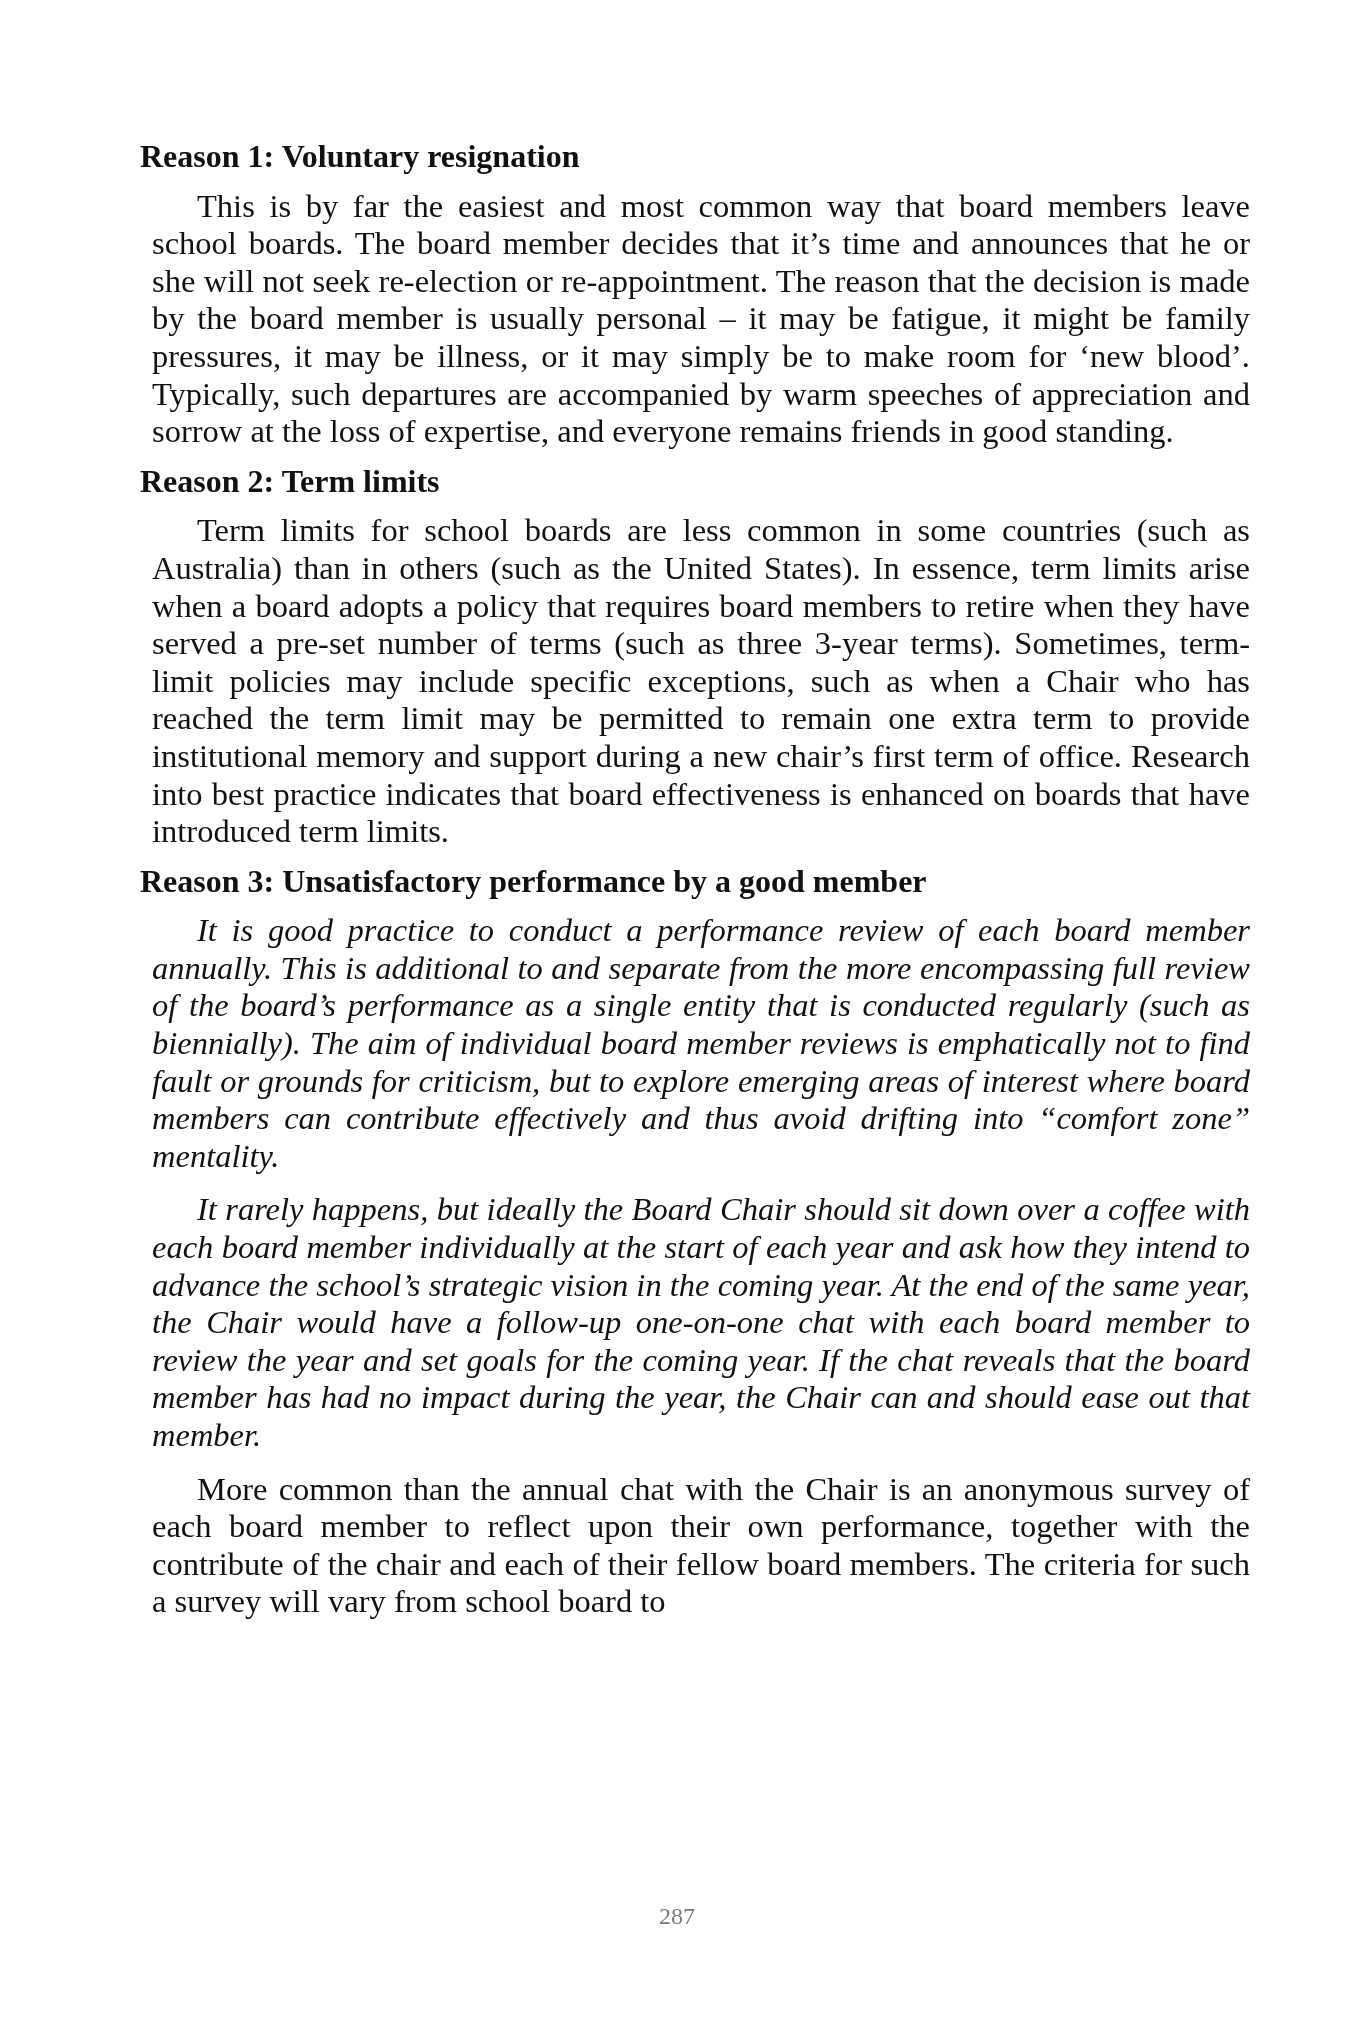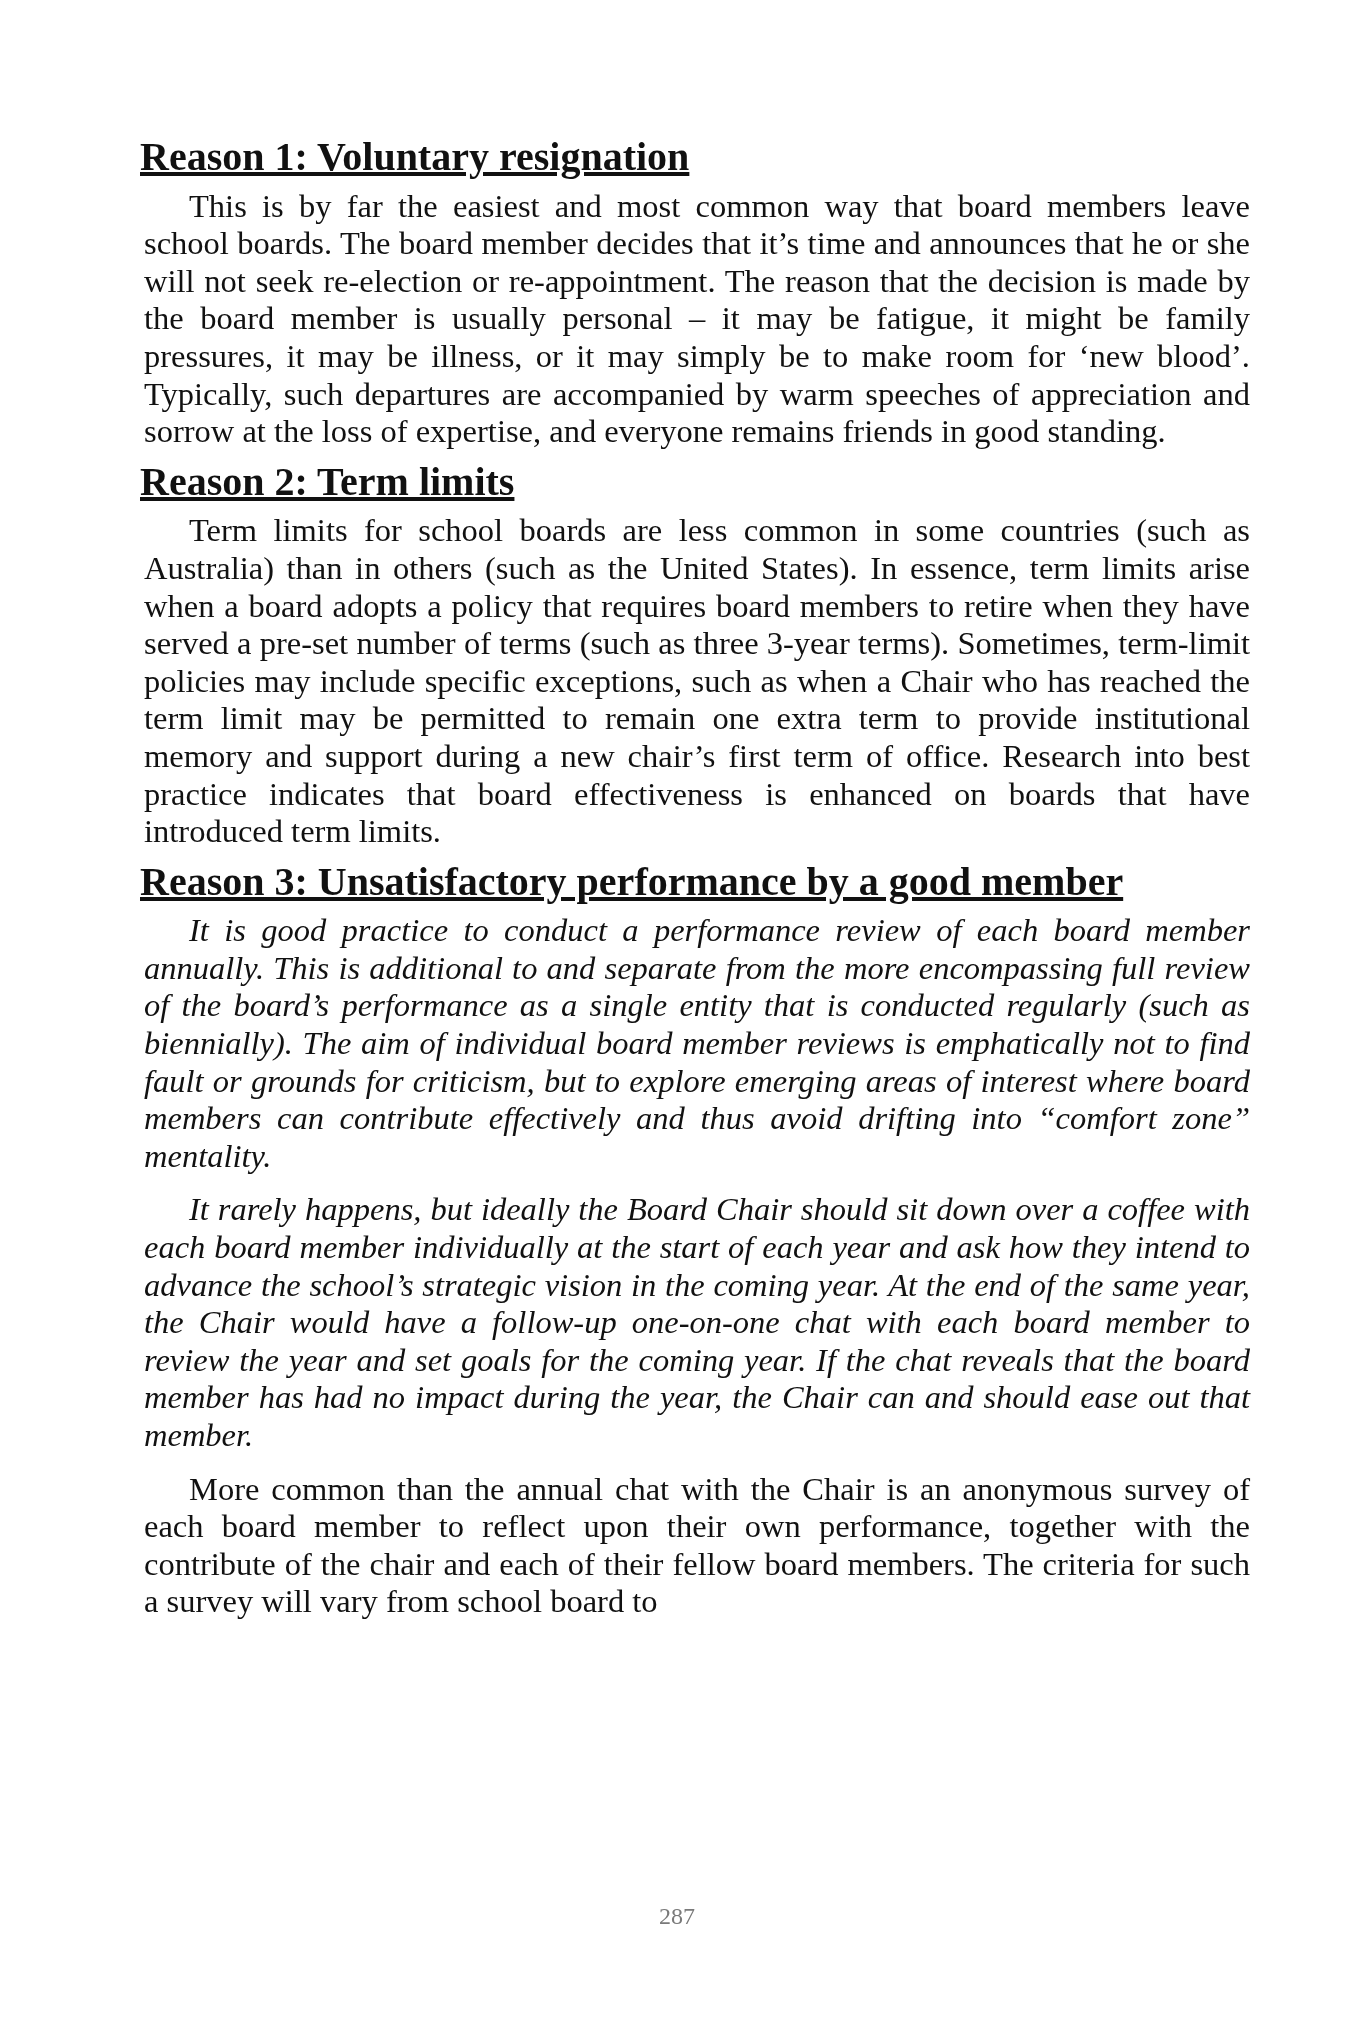--- a/index.html
+++ b/index.html
@@ -24,29 +24,28 @@
   .text {
     font-size: 32.5px;
     line-height: 37.6px;
     margin: 0;
   }
   .intro {
     margin-bottom: 11px;
   }
   .heading {
     font-weight: bold;
-    font-size: 40px;
+    font-size: 32px;
     line-height: 37.6px;
     margin: 0 0 12px 0;
-    text-decoration: underline;
   }
   .para {
     text-align: justify;
     text-indent: 45px;
-    margin: 0 0 12px 4px;
+    margin: 0 0 12px 12px;
   }
   .para.gap {
     margin-bottom: 16px;
     font-style: italic;
   }
   .page-number {
     position: absolute;
     left: 0;
     width: 1354px;
     top: 1903px;

